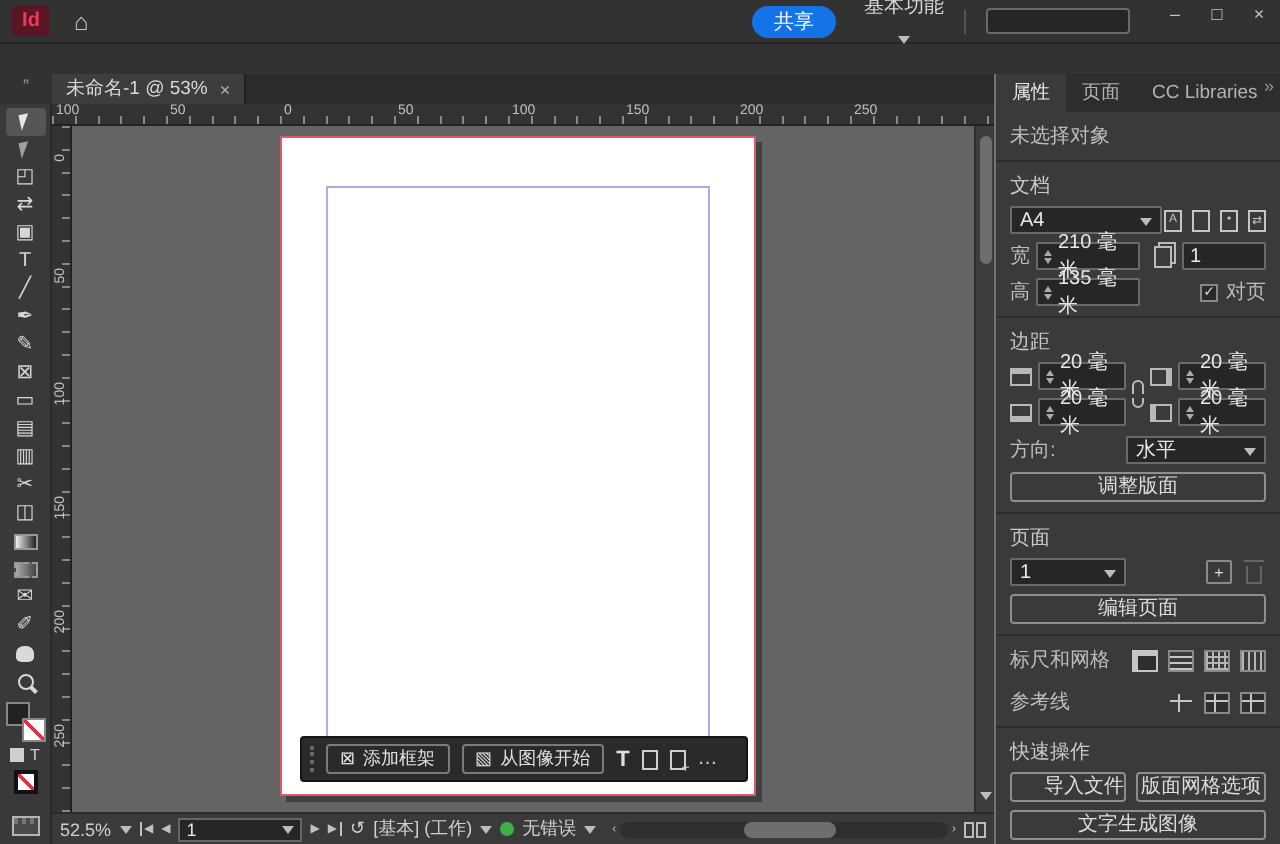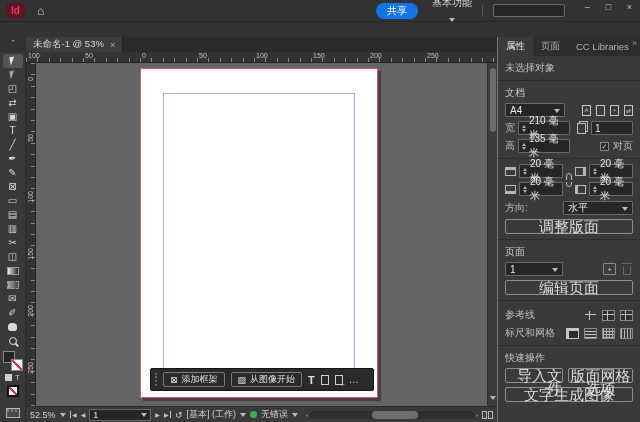--- a/index.html
+++ b/index.html
@@ -97,21 +97,21 @@
   .sechead{color:#c9c9c9;margin:4px 0 3px 0;}
   .dim{color:#bdbdbd;}
   .divider{height:1px;background:#2c2c2c;margin:5px -7px;}
   .row{display:flex;align-items:center;margin-bottom:4px;}
   .field{display:flex;align-items:center;background:#262626;border:1px solid #6a6a6a;border-radius:1px;height:14px;padding:0 3px;color:#e8e8e8;gap:3px;}
   .stp{display:flex;flex-direction:column;gap:1px;}
   .stp i{display:block;width:0;height:0;border:2.5px solid transparent;}
   .stp .u{border-bottom:3px solid #aaa;}
   .stp .d{border-top:3px solid #aaa;}
   .selbox{display:flex;align-items:center;justify-content:space-between;background:#262626;border:1px solid #6a6a6a;border-radius:1px;height:14px;padding:0 4px;color:#e8e8e8;}
-  .btn{display:block;width:100%;background:transparent;border:1px solid #8e8e8e;border-radius:2px;color:#ddd;font-size:15px;height:15px;line-height:13px;text-align:center;padding:0;}
+  .btn{display:block;width:100%;background:transparent;border:1px solid #8e8e8e;border-radius:2px;color:#ddd;font-size:10px;height:15px;line-height:13px;text-align:center;padding:0;}
   .icbtn{width:13px;height:12px;border:1px solid #8a8a8a;border-radius:1px;display:flex;align-items:center;justify-content:center;color:#ddd;font-size:8px;background:transparent;}
   .pdoc{position:relative;width:9px;height:11px;border:1px solid #c5c5c5;font-size:6px;color:#c5c5c5;display:flex;align-items:center;justify-content:center;}
   .pagesic{position:relative;width:9px;height:11px;border:1px solid #bbb;background:#3a3a3a;box-shadow:2px -2px 0 -1px #3a3a3a,2px -2px 0 0 #bbb;}
   .cb{width:9px;height:9px;background:#2a2a2a;border:1px solid #888;color:#ddd;font-size:7px;line-height:8px;text-align:center;margin-right:4px;}
   .mi{width:11px;height:9px;border:1px solid #b8b8b8;margin-right:3px;flex:none;}
   .mi.top{border-top-width:3px;}
   .mi.bot{border-bottom-width:3px;}
   .mi.rgt{border-right-width:3px;}
   .mi.lft{border-left-width:3px;}
   .linkic{width:7px;height:14px;border:1px solid #bbb;border-radius:3px;position:relative;background:#3a3a3a;}
@@ -291,21 +291,21 @@
         <span class="ptab">页面</span>
         <span class="ptab">CC Libraries</span>
         <span id="pmenu">»</span>
     </div>
     <div id="pbody">
       <div class="dim">未选择对象</div>
       <div class="divider"></div>
 
       <div class="sechead">文档</div>
       <div class="row">
-        <span class="selbox" style="width:60px;">
+        <span class="selbox" style="width:76px;">
           <span>A4</span>
             <span class="chev"></span>
         </span>
         <span class="gap"></span>
         <span class="iconrow">
           <span class="pdoc">A</span>
           <span class="pdoc"></span>
           <span class="pdoc">•</span>
           <span class="pdoc">⇄</span>
         </span>
@@ -333,20 +333,21 @@
               <i class="d"></i>
             </span>
           <span>135 毫米</span>
         </span>
         <span class="gap"></span>
         <span class="cb">✓</span>
         <span class="dim">对页</span>
       </div>
       <div class="divider"></div>
 
+      <div class="sechead">边距</div>
       <div class="row" style="align-items:center;gap:3px;margin-bottom:4px;">
         <div>
           <div class="row" style="margin-bottom:4px;">
             <span class="mi top"></span>
             <span class="field" style="width:44px;">
                 <span class="stp">
                   <i class="u"></i>
                   <i class="d"></i>
                 </span>
                 <span>20 毫米</span>
@@ -406,39 +407,39 @@
         </span>
         <span class="gap"></span>
         <span class="icbtn">+</span>
         <span class="icbtn" style="border-color:transparent;margin-left:4px;">
             <span class="trash"></span>
           </span>
       </div>
       <button class="btn">编辑页面</button>
       <div class="divider"></div>
 
-      <div class="row" style="margin-top:7px;">
-        <span class="dim">参考线</span>
-        <span class="gap"></span>
-        <span class="iconrow">
-          <span class="gic ic-cross"></span>
-          <span class="gic ic-cross box"></span>
-          <span class="gic ic-cross box"></span>
-        </span>
-      </div>
       <div class="row">
         <span class="dim">标尺和网格</span>
         <span class="gap"></span>
         <span class="iconrow">
           <span class="gic ic-ruler"></span>
           <span class="gic ic-hlines"></span>
           <span class="gic ic-grid"></span>
           <span class="gic ic-cols"></span>
         </span>
       </div>
+      <div class="row" style="margin-top:7px;">
+        <span class="dim">参考线</span>
+        <span class="gap"></span>
+        <span class="iconrow">
+          <span class="gic ic-cross"></span>
+          <span class="gic ic-cross box"></span>
+          <span class="gic ic-cross box"></span>
+        </span>
+      </div>
       <div class="divider"></div>
 
       <div class="sechead">快速操作</div>
       <div class="row" style="gap:5px;">
         <button class="btn" style="width:58px;text-align:right;">导入文件</button>
         <button class="btn" style="flex:1;">版面网格选项</button>
       </div>
       <button class="btn" style="margin-top:2px;">文字生成图像</button>
     </div>
   </div>

